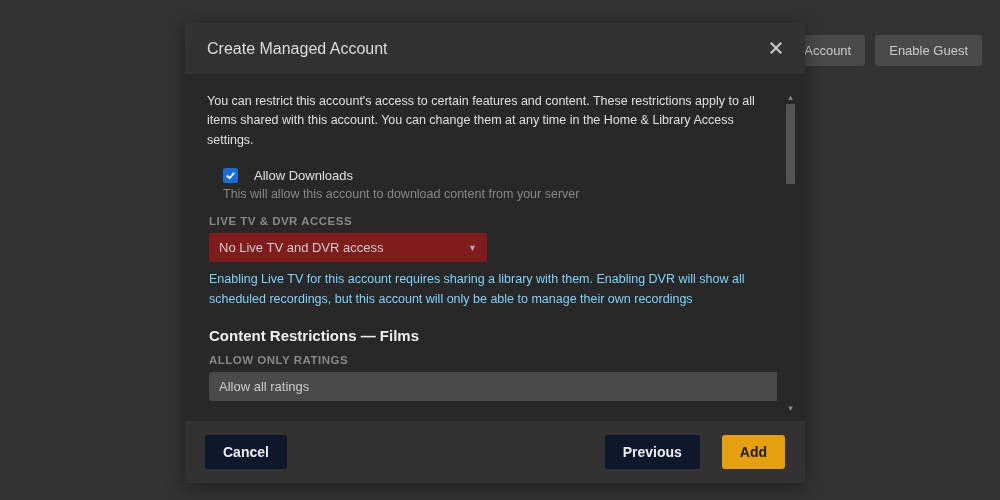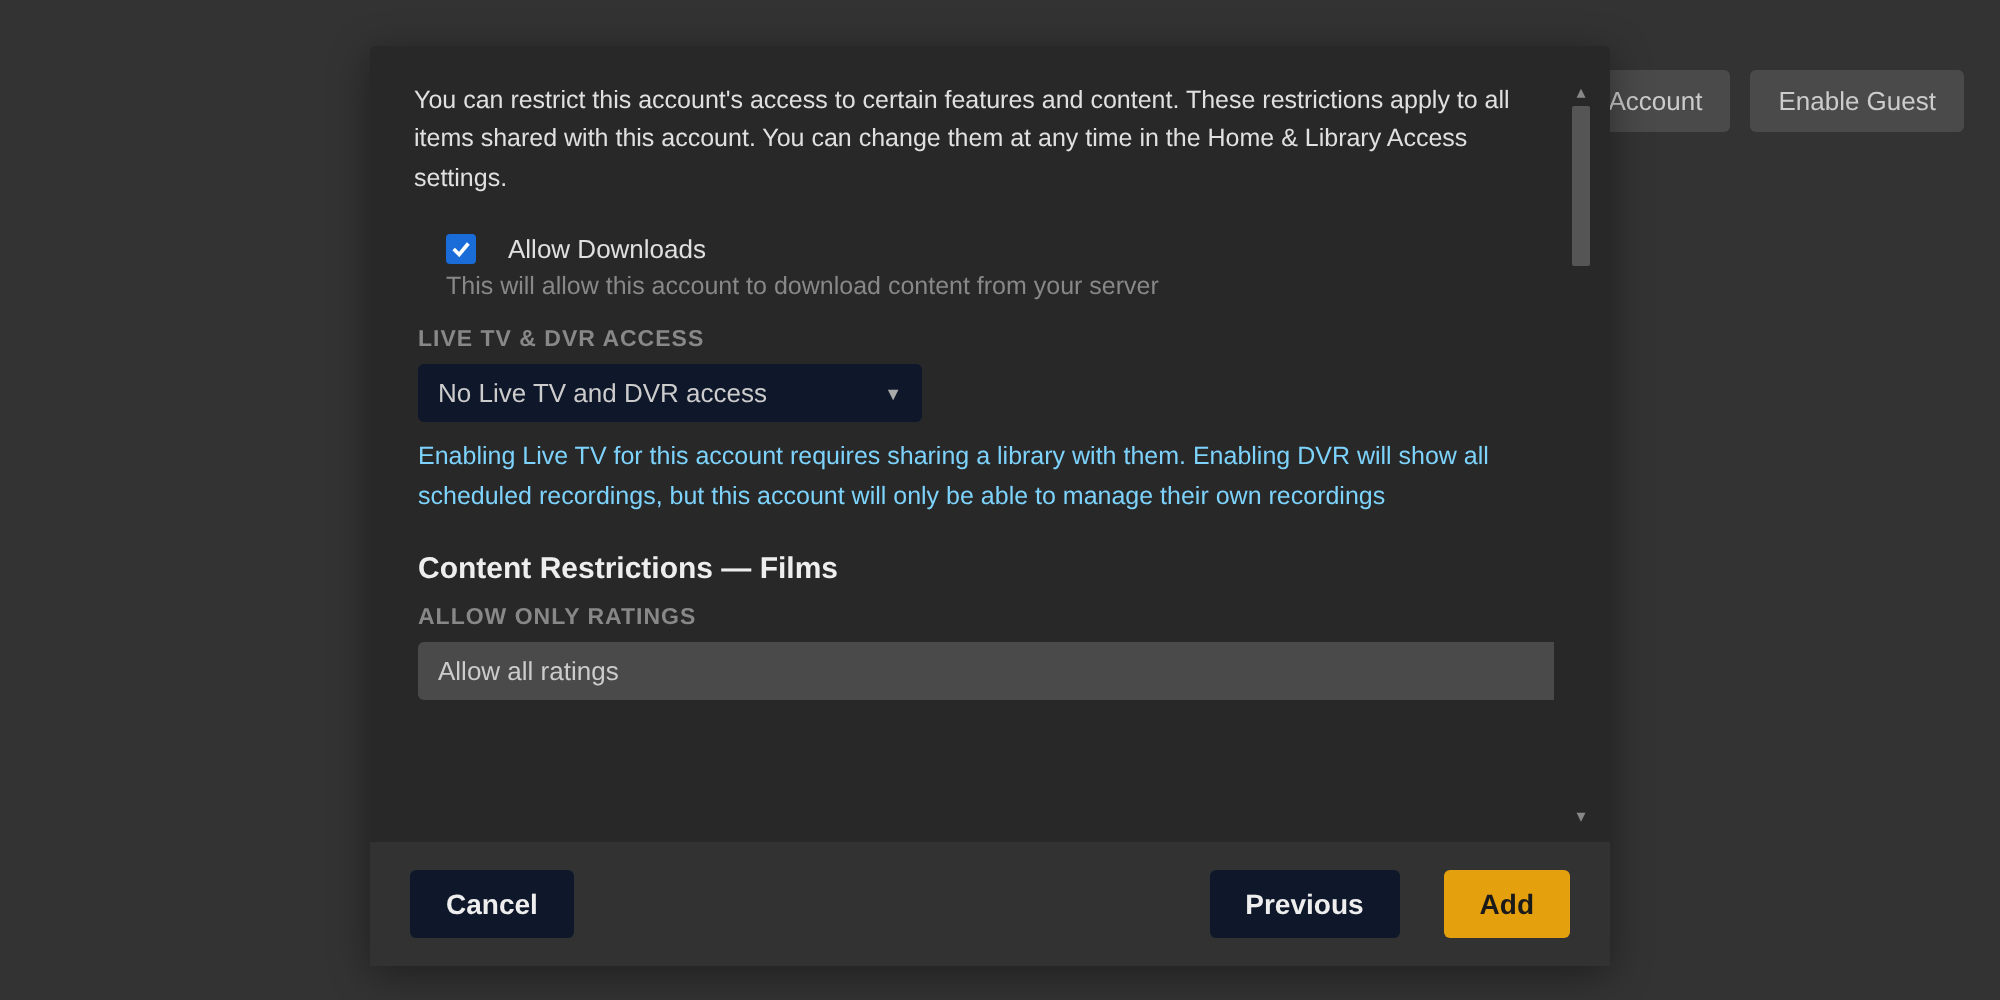--- a/index.html
+++ b/index.html
@@ -144,27 +144,27 @@
     }
     .section-label {
       color: #888;
       font-size: 11.5px;
       font-weight: bold;
       letter-spacing: 0.5px;
       margin-left: 2px;
       margin-bottom: 6px;
     }
     .select-box {
-      background: #0f172a;
+      background: #7f1d1d;
       color: #ccc;
       padding: 7px 10px;
       border-radius: 3px;
       font-size: 13px;
       margin-left: 2px;
-      width: 252px;
+      width: 278px;
       display: flex;
       justify-content: space-between;
       align-items: center;
       cursor: pointer;
       margin-bottom: 8px;
       text-align: right;
     }
     .select-box .caret {
       font-size: 9px;
       color: #aaa;
@@ -224,20 +224,29 @@
   </style>
 </head>
 <body>
 
 <div class="bg-buttons">
   <button class="bg-btn">anaged Account</button>
   <button class="bg-btn">Enable Guest</button>
 </div>
 
 <div class="modal">
+  <div class="modal-header">
+    <div class="modal-title">Create Managed Account</div>
+    <button class="close-btn">
+      <svg viewBox="0 0 16 16" width="14" height="14" fill="none" stroke="#ccc" stroke-width="2.3">
+        <line x1="2" y1="2" x2="14" y2="14"></line>
+          <line x1="14" y1="2" x2="2" y2="14"></line>
+      </svg>
+    </button>
+  </div>
 
   <div class="modal-body">
     <div class="scrollbar-track">
       <div class="scroll-arrow-up">▴</div>
       <div class="scroll-thumb"></div>
     </div>
     <div class="scroll-arrow-down">▾</div>
 
     <div class="scroll-content">
       <p class="intro-text">You can restrict this account's access to certain features and content. These restrictions apply to all items shared with this account. You can change them at any time in the Home &amp; Library Access settings.</p>

